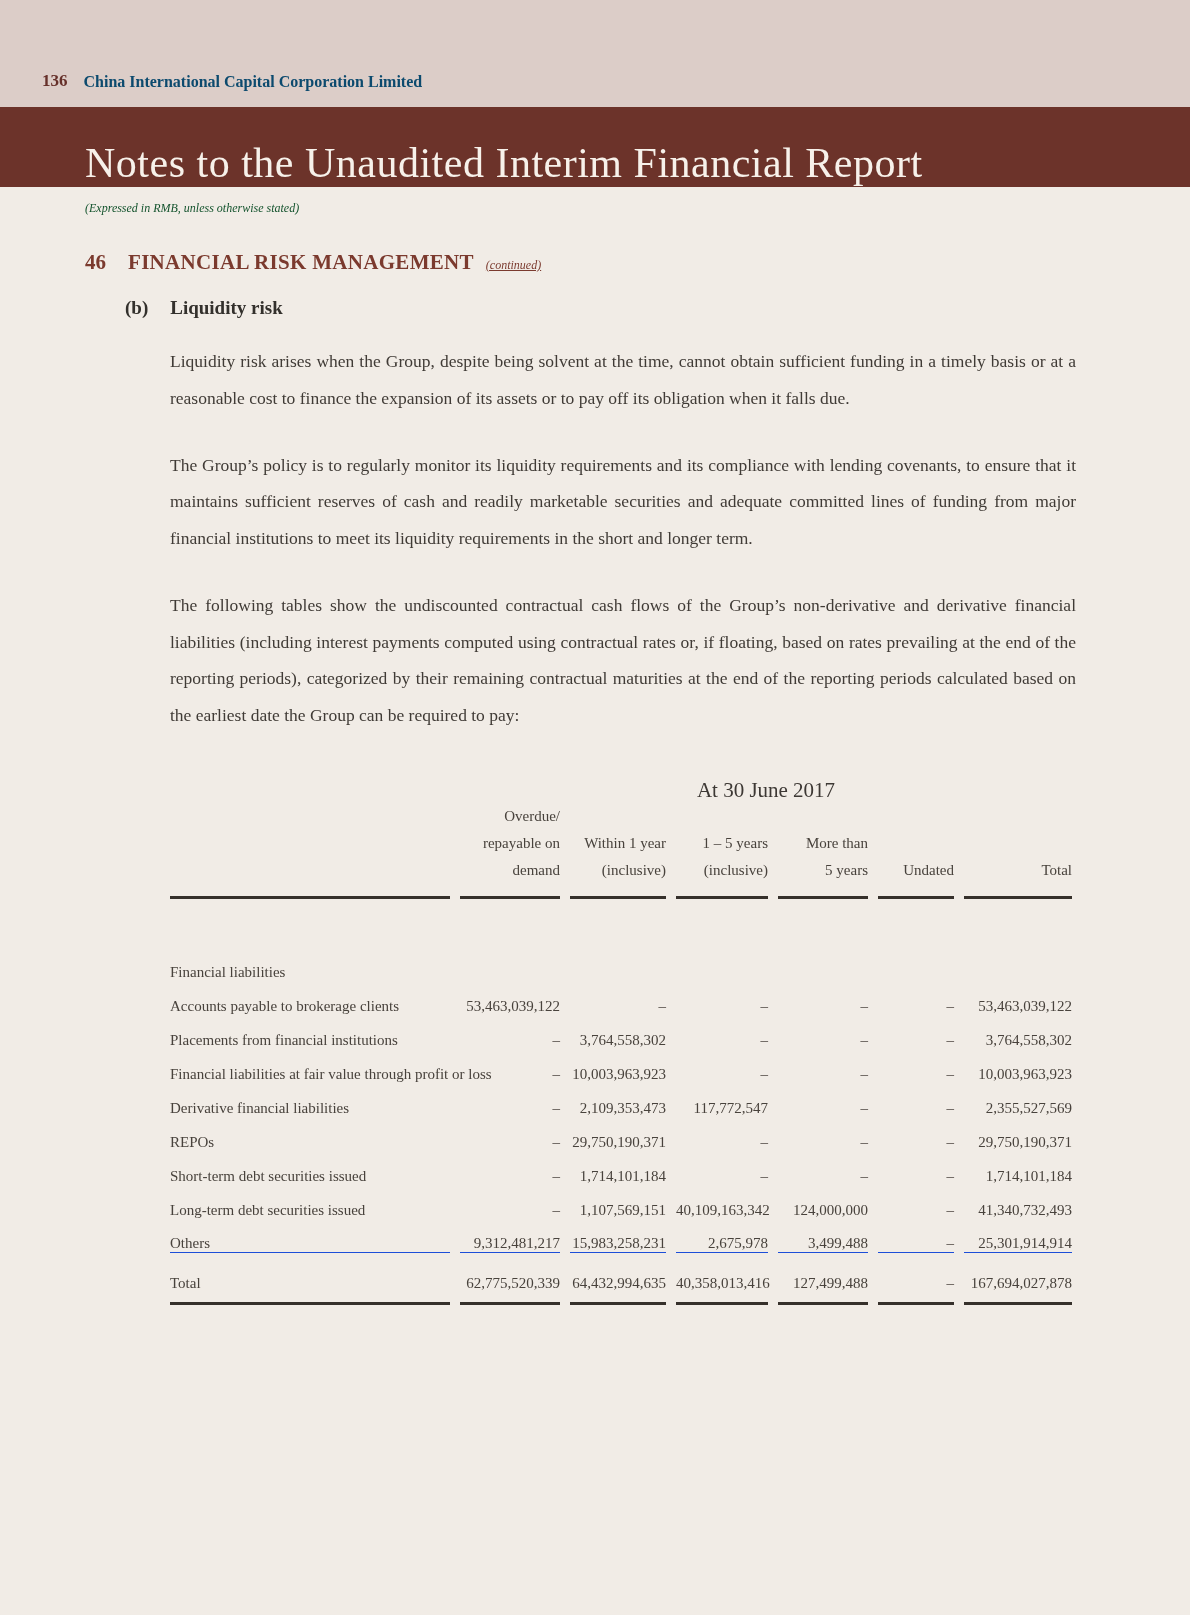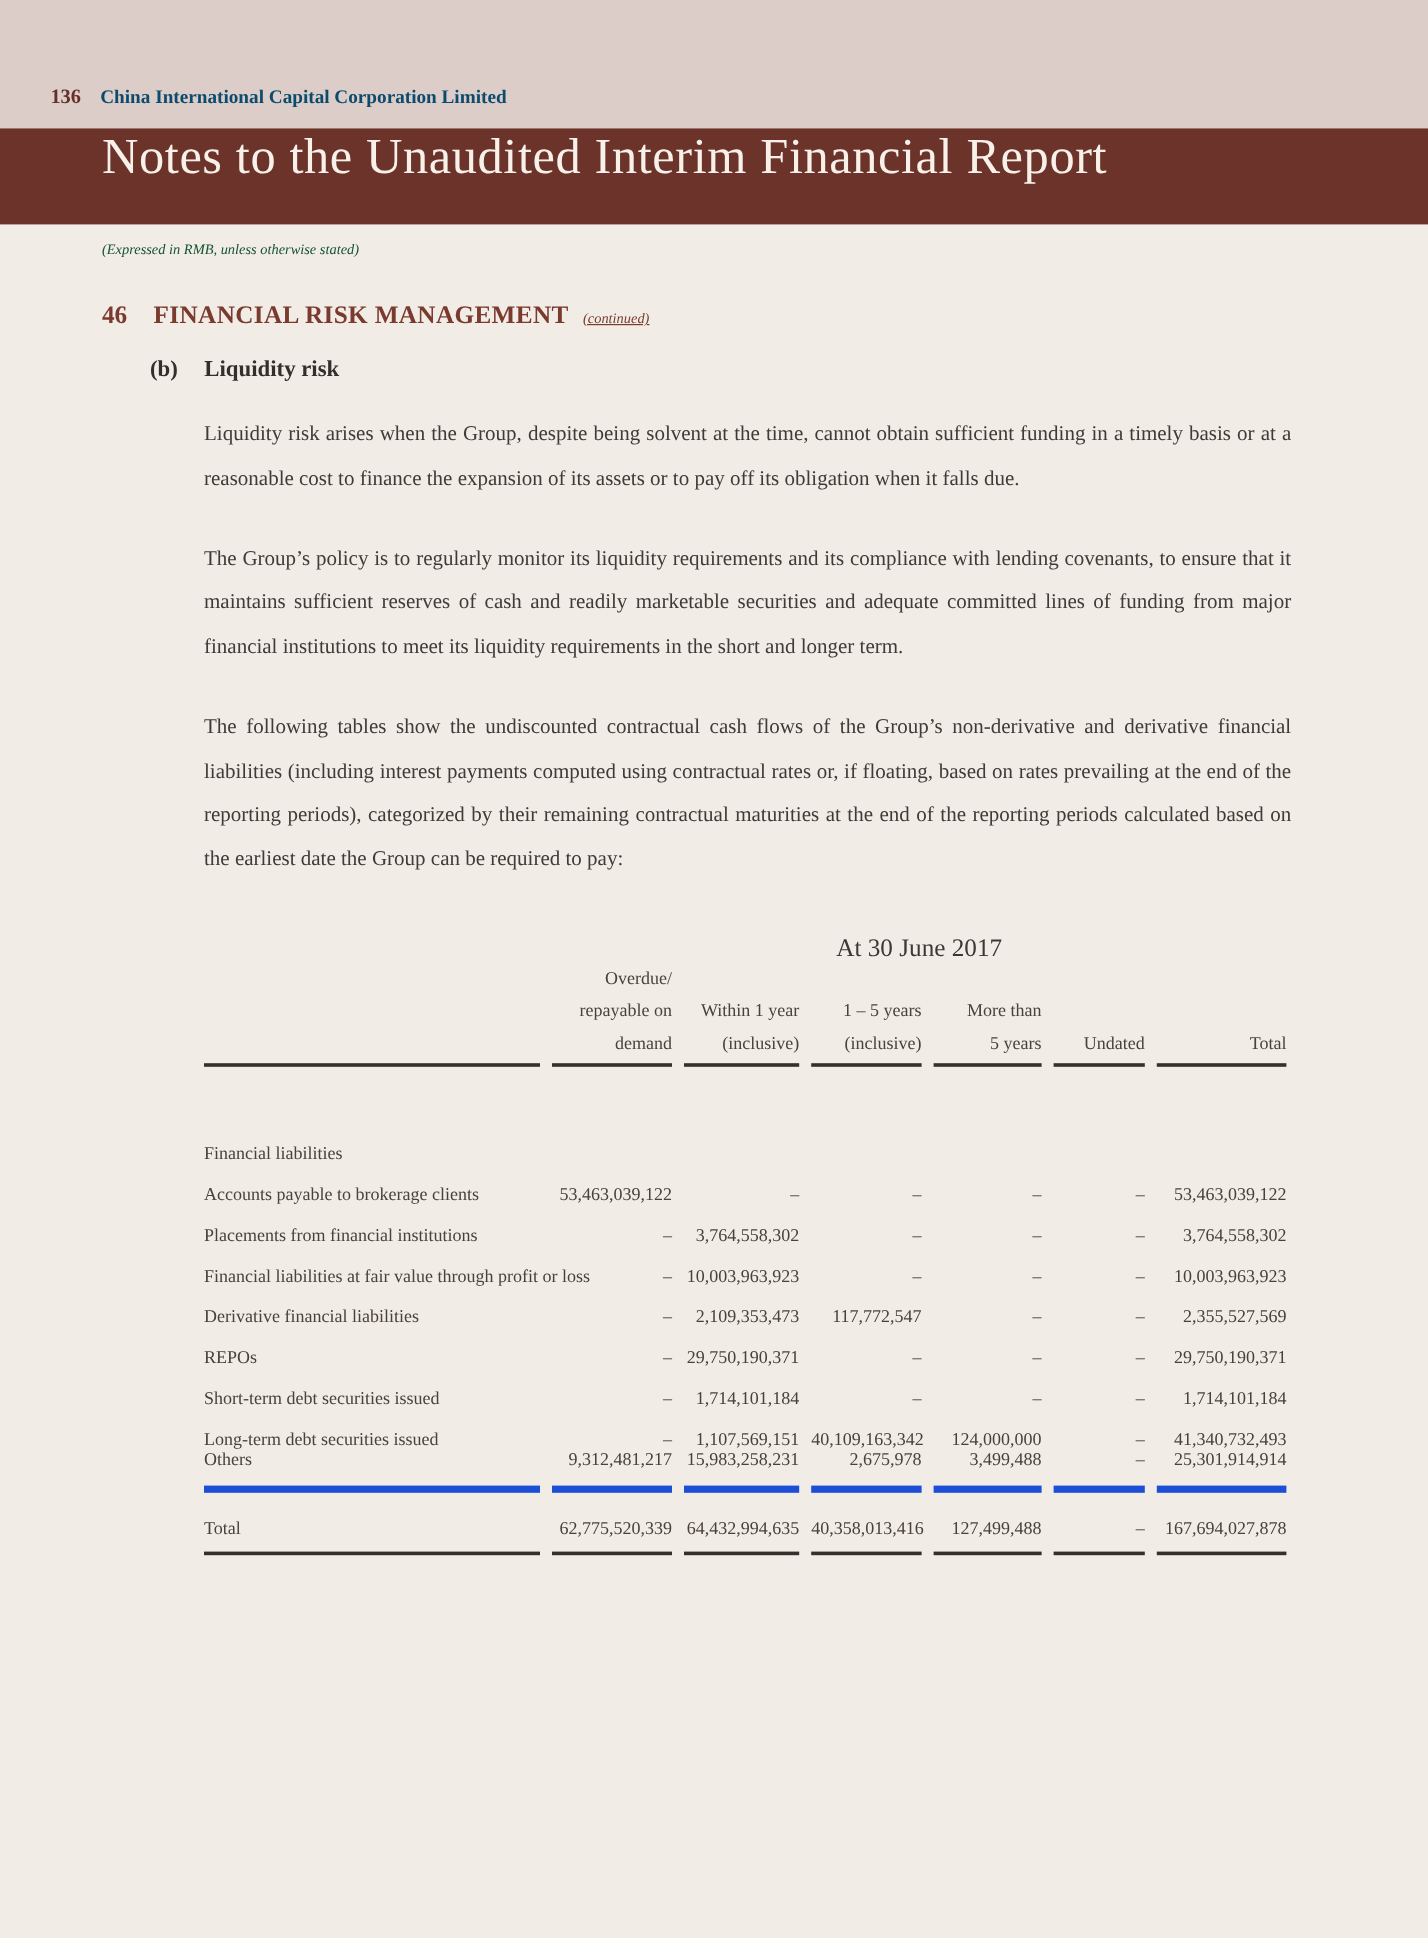--- a/index.html
+++ b/index.html
@@ -31,21 +31,21 @@
     font-weight: bold;
     font-size: 16px;
     color: #0c4a6e;
   }
 
   
   .banner {
     height: 80px;
     background: #6c332a;
     display: flex;
-    align-items: flex-start;
+    align-items: flex-end;
     padding-left: 85px;
   }
   .banner h1 {
     color: #f7f1ea;
     font-size: 42px;
     font-weight: normal;
     letter-spacing: 0.5px;
     white-space: nowrap;
   }
 
@@ -116,28 +116,28 @@
   table.fin col.c6 { width: 108px; }
 
   table.fin th, table.fin td {
     font-weight: normal;
     vertical-align: bottom;
     white-space: nowrap;
   }
   table.fin .num { text-align: right; }
   table.fin thead th {
     border-bottom: 3px solid #36302b;
-    padding-bottom: 2px;
+    padding-bottom: 12px;
     line-height: 27px;
     text-align: right;
   }
   table.fin thead th.lblcol { text-align: left; }
   tr.spacer-lg td { height: 48px; border: none; }
   tr.rowline td { height: 34px; }
-  tr.last-data td { border-bottom: 6px solid #1d4ed8; padding-bottom: 12px; }
+  tr.last-data td { border-bottom: 1px solid #1d4ed8; padding-bottom: 0; }
   tr.total-row td {
     height: 52px;
     border-bottom: 3px solid #36302b;
     padding-bottom: 10px;
   }
 </style>
 </head>
 <body>
 
 <div class="top-strip">

